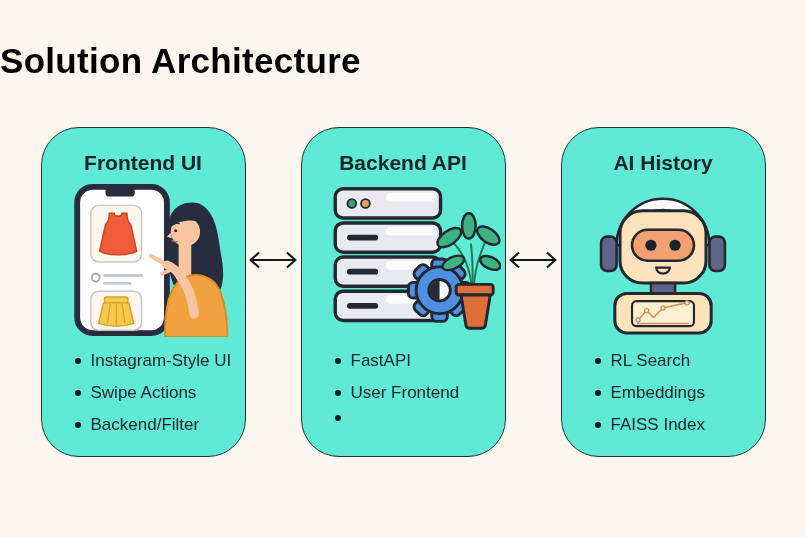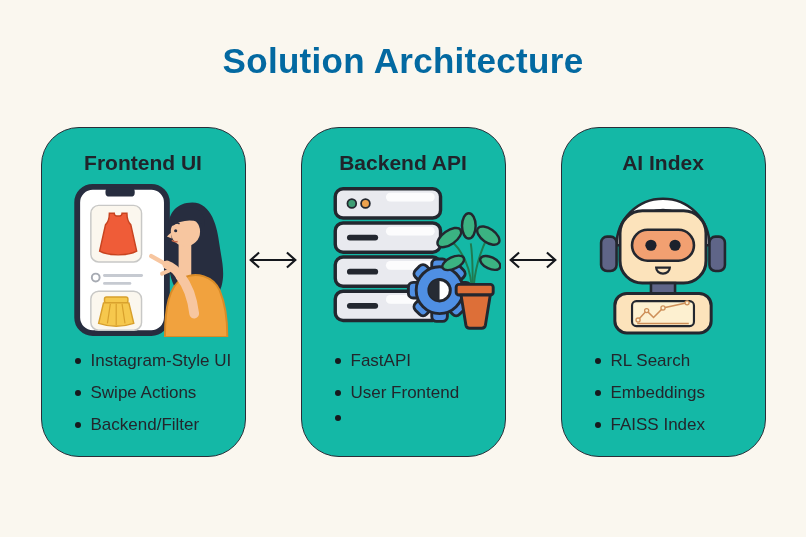--- a/index.html
+++ b/index.html
@@ -4,37 +4,36 @@
 <style>
   html,body{margin:0;padding:0;}
   body{
     width:806px;height:537px;
     background:#FAF7EF;
     font-family:"Liberation Sans",sans-serif;
     overflow:hidden;
     position:relative;
   }
   .page-title{
-    text-align:center;
     margin-top:41px;
     font-size:35px;
     font-weight:700;
     letter-spacing:.3px;
-    color:#0369a1;
+    color:#000000;
   }
   .diagram{
     display:flex;
     justify-content:center;
     align-items:flex-start;
     margin-top:46px;
   }
   .card{
     width:205px;height:330px;
     box-sizing:border-box;
-    background:#14b8a6;
+    background:#5eead4;
     border:1.6px solid #2A2E38;
     border-radius:38px;
     padding-top:18px;
   }
   .card-title{
     text-align:center;
     font-size:21px;
     font-weight:700;
     color:#20242B;
     margin-top:5px;
@@ -222,21 +221,21 @@
     <svg width="52" height="24" viewBox="0 0 56 24">
       <g stroke="#14171C" stroke-width="2.3" fill="none">
         <line x1="4" y1="12" x2="52" y2="12"></line>
         <polyline points="13,4 4,12 13,20"></polyline>
         <polyline points="43,4 52,12 43,20"></polyline>
       </g>
     </svg>
   </div>
 
   <div class="card">
-    <div class="card-title">AI Index</div>
+    <div class="card-title">AI History</div>
     <div class="illus">
       <svg width="172" height="156" viewBox="0 0 200 180">
         <g>
           <path d="M46,74 A54,54 0 0 1 154,74 L141,74 A41,41 0 0 0 59,74 Z" fill="#FFFFFF" stroke="#23272F" stroke-width="3"></path>
           <rect x="28" y="64" width="18" height="40" rx="7" fill="#5F6588" stroke="#23272F" stroke-width="3"></rect>
           <rect x="154" y="64" width="18" height="40" rx="7" fill="#5F6588" stroke="#23272F" stroke-width="3"></rect>
         </g>
         <g>
           <rect x="50" y="34" width="100" height="84" rx="26" fill="#FCE3BB" stroke="#23272F" stroke-width="3.5"></rect>
           <rect x="64" y="56" width="72" height="36" rx="18" fill="#F2A071" stroke="#23272F" stroke-width="3"></rect>

